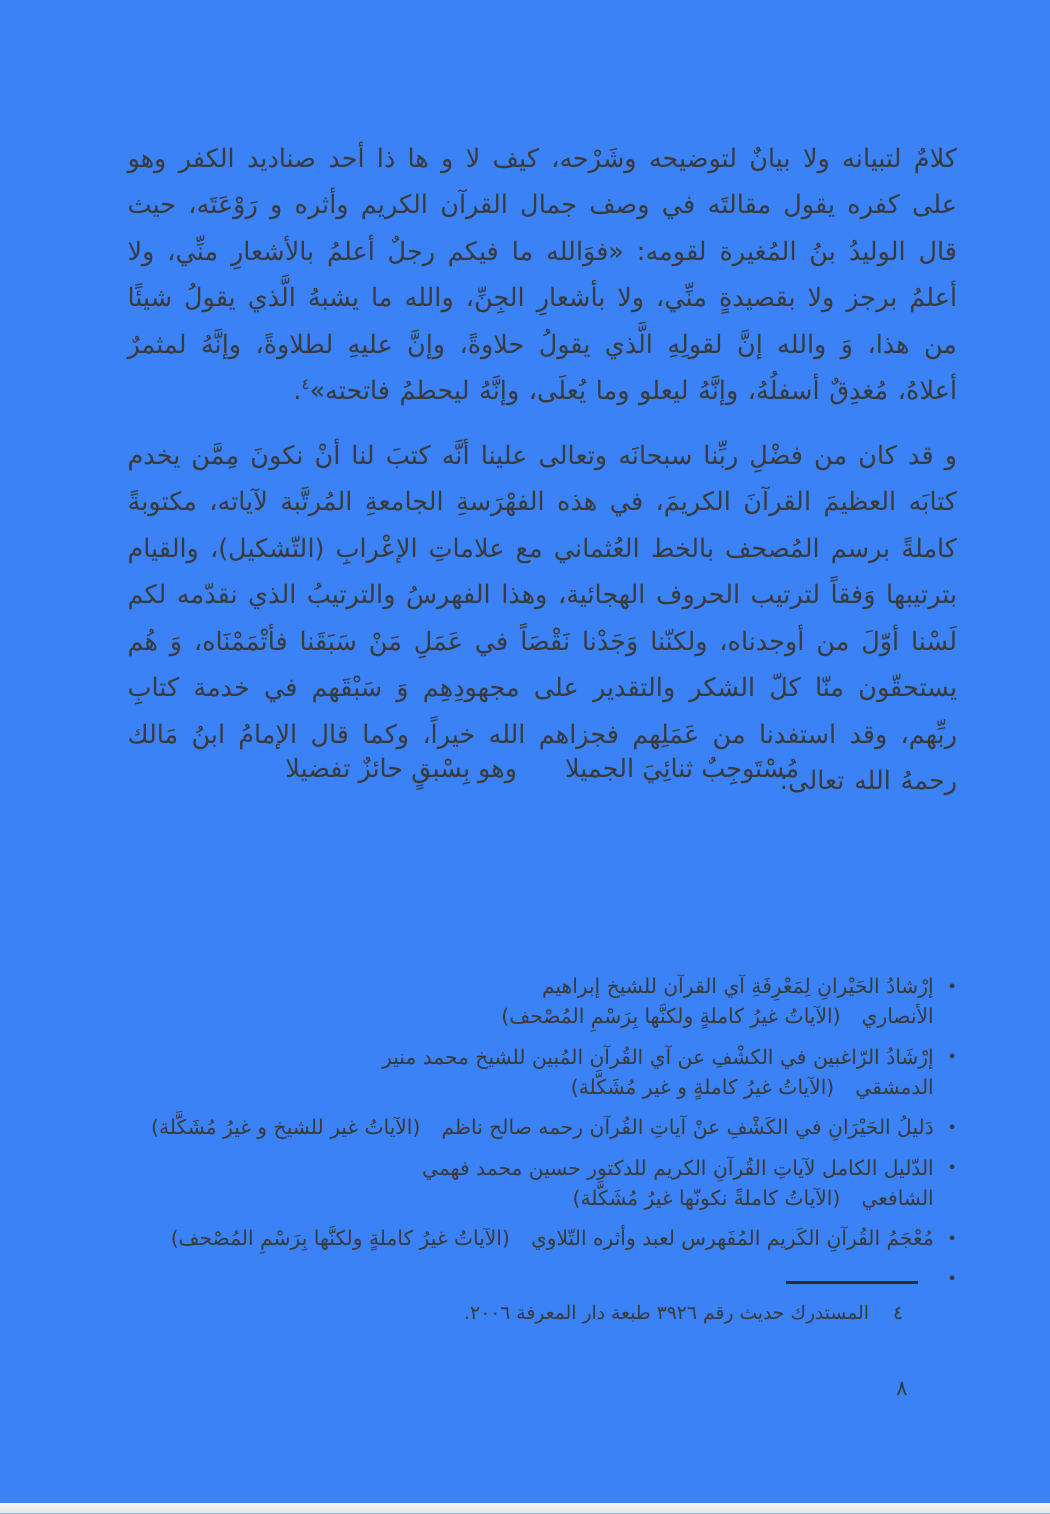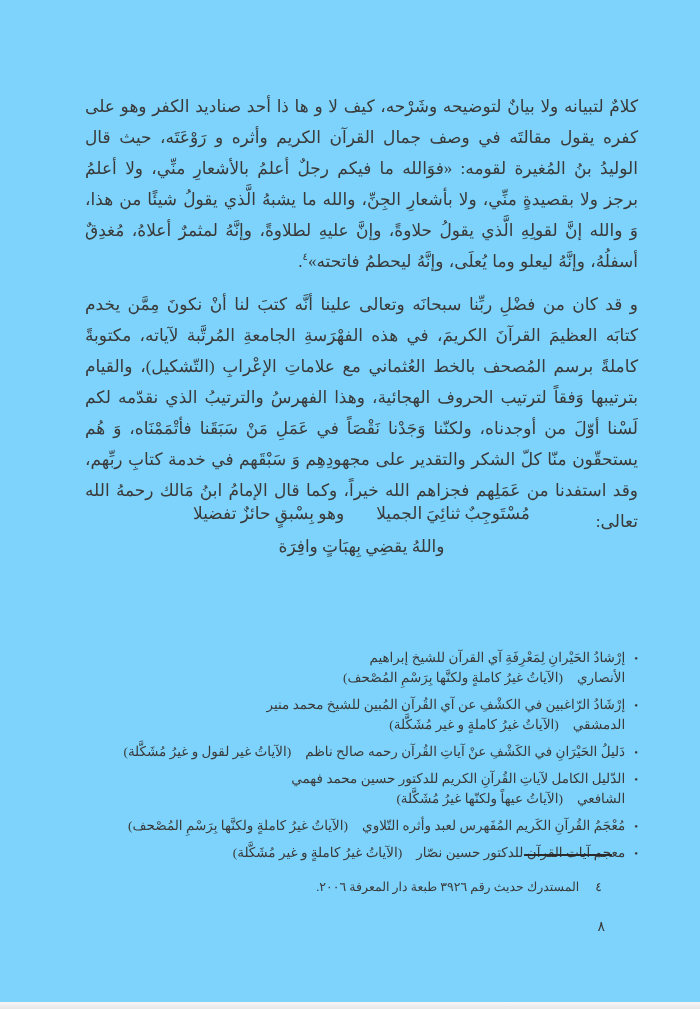--- a/index.html
+++ b/index.html
@@ -5,23 +5,22 @@
   html,body{margin:0;padding:0;}
   body{
     width:700px;height:1009px;
     background:#f4f4f4;
     font-family:"DejaVu Sans",sans-serif;
     overflow:hidden;
   }
   .page{
     position:relative;
     width:700px;height:1009px;
-    background:#7dd3fc;
+    background:#3b82f6;
     overflow:hidden;
-    font-family:Liberation Serif, serif;
   }
   .content-block{
     position:absolute;
     left:85px;right:62px;
     direction:rtl;
     color:#3a3a3a;
   }
   .body-para{
     font-size:17px;
     line-height:31px;
@@ -82,21 +81,20 @@
     position:absolute;
     top:864px;
     right:88px;
     left:85px;
     direction:rtl;
     font-size:12.5px;
     line-height:22px;
     color:#3a3a3a;
     text-align:right;
     padding-right:10px;
-    margin-top:12px;
   }
   .footnote .fn-number{
     margin-left:16px;
   }
   .page-number{
     position:absolute;
     top:918px;
     right:95px;
     font-size:14px;
     color:#3a3a3a;
@@ -117,49 +115,47 @@
   <p id="para1" class="content-block body-para"><span>كلامٌ لتبيانه ولا بيانٌ لتوضيحه وشَرْحه، كيف لا و ها ذا أحد صناديد الكفر وهو على كفره يقول مقالتَه في وصف جمال القرآن الكريم وأثره و رَوْعَتَه، حيث قال الوليدُ بنُ المُغيرة لقومه: «فوَالله ما فيكم رجلٌ أعلمُ بالأشعارِ منِّي، ولا أعلمُ برجز ولا بقصيدةٍ منِّي، ولا بأشعارِ الجِنِّ، والله ما يشبهُ الَّذي يقولُ شيئًا من هذا، وَ والله إنَّ لقولِهِ الَّذي يقولُ حلاوةً، وإنَّ عليهِ لطلاوةً، وإنَّهُ لمثمرٌ أعلاهُ، مُغدِقٌ أسفلُهُ، وإنَّهُ ليعلو وما يُعلَى، وإنَّهُ ليحطمُ فاتحته»</span><sup>٤</sup><span>.</span></p>
 
   <p id="para2" class="content-block body-para">و قد كان من فضْلِ ربِّنا سبحانَه وتعالى علينا أنَّه كتبَ لنا أنْ نكونَ مِمَّن يخدم كتابَه العظيمَ القرآنَ الكريمَ، في هذه الفهْرَسةِ الجامعةِ المُرتَّبة لآياته، مكتوبةً كاملةً برسم المُصحف بالخط العُثماني مع علاماتِ الإعْرابِ (التّشكيل)، والقيام بترتيبها وَفقاً لترتيب الحروف الهجائية، وهذا الفهرسُ والترتيبُ الذي نقدّمه لكم لَسْنا أوّلَ من أوجدناه، ولكنّنا وَجَدْنا نَقْصَاً في عَمَلِ مَنْ سَبَقَنا فأتْمَمْنَاه، وَ هُم يستحقّون منّا كلّ الشكر والتقدير على مجهودِهِم وَ سَبْقَهم في خدمة كتابِ ربِّهم، وقد استفدنا من عَمَلِهم فجزاهم الله خيراً، وكما قال الإمامُ ابنُ مَالك رحمهُ الله تعالى:</p>
 
   <div id="poetry" class="content-block">
     <div class="verse-row">
       <span>مُسْتَوجِبٌ ثنائِيَ الجميلا</span>
       <span>وهو بِسْبقٍ حائزٌ تفضيلا</span>
     </div>
     <div class="verse-row">
-      <span>واللهُ يقضِي بِهبَاتٍ وافِرَة</span>
     </div>
   </div>
 
 
   <ul id="book-list" class="content-block list">
     <li class="list-item">
       <span class="bullet">•</span>
       <span><span>إرْشادُ الحَيْرانِ لِمَعْرِفَةِ آي القرآن للشيخ إبراهيم الأنصاري</span><span class="item-note">(الآياتُ غيرُ كاملةٍ ولكنَّها بِرَسْمِ المُصْحف)</span></span>
     </li>
     <li class="list-item">
       <span class="bullet">•</span>
       <span><span>إرْشَادُ الرّاغبين في الكشْفِ عن آي القُرآن المُبين للشيخ محمد منير الدمشقي</span><span class="item-note">(الآياتُ غيرُ كاملةٍ و غير مُشَكَّلة)</span></span>
     </li>
     <li class="list-item">
       <span class="bullet">•</span>
-      <span><span>دَليلُ الحَيْرَانِ في الكَشْفِ عنْ آياتِ القُرآن رحمه صالح ناظم</span><span class="item-note">(الآياتُ غير لقول و غيرُ مُشَكَّلة)</span></span>
+      <span><span>دَليلُ الحَيْرَانِ في الكَشْفِ عنْ آياتِ القُرآن رحمه صالح ناظم</span><span class="item-note">(الآياتُ غير للشيخ و غيرُ مُشَكَّلة)</span></span>
     </li>
     <li class="list-item">
       <span class="bullet">•</span>
-      <span><span>الدّليل الكامل لآياتِ القُرآنِ الكريم للدكتور حسين محمد فهمي الشافعي</span><span class="item-note">(الآياتُ عيهاً ولكنّها غيرُ مُشَكَّلة)</span></span>
+      <span><span>الدّليل الكامل لآياتِ القُرآنِ الكريم للدكتور حسين محمد فهمي الشافعي</span><span class="item-note">(الآياتُ كاملةً نكونّها غيرُ مُشَكَّلة)</span></span>
     </li>
     <li class="list-item">
       <span class="bullet">•</span>
       <span><span>مُعْجَمُ القُرآنِ الكَريم المُفَهرس لعبد وأثره التّلاوي</span><span class="item-note">(الآياتُ غيرُ كاملةٍ ولكنَّها بِرَسْمِ المُصْحف)</span></span>
     </li>
     <li class="list-item">
       <span class="bullet">•</span>
-      <span><span>معجم آيات القرآن للدكتور حسين نصّار</span><span class="item-note">(الآياتُ غيرُ كاملةٍ و غير مُشَكَّلة)</span></span>
     </li>
   </ul>
 
   <div class="footnote-rule"></div>
 
   <div class="footnote">
     <span class="fn-number">٤</span><span>المستدرك حديث رقم ٣٩٢٦ طبعة دار المعرفة ٢٠٠٦.</span>
   </div>
 
   <div class="page-number">٨</div>

